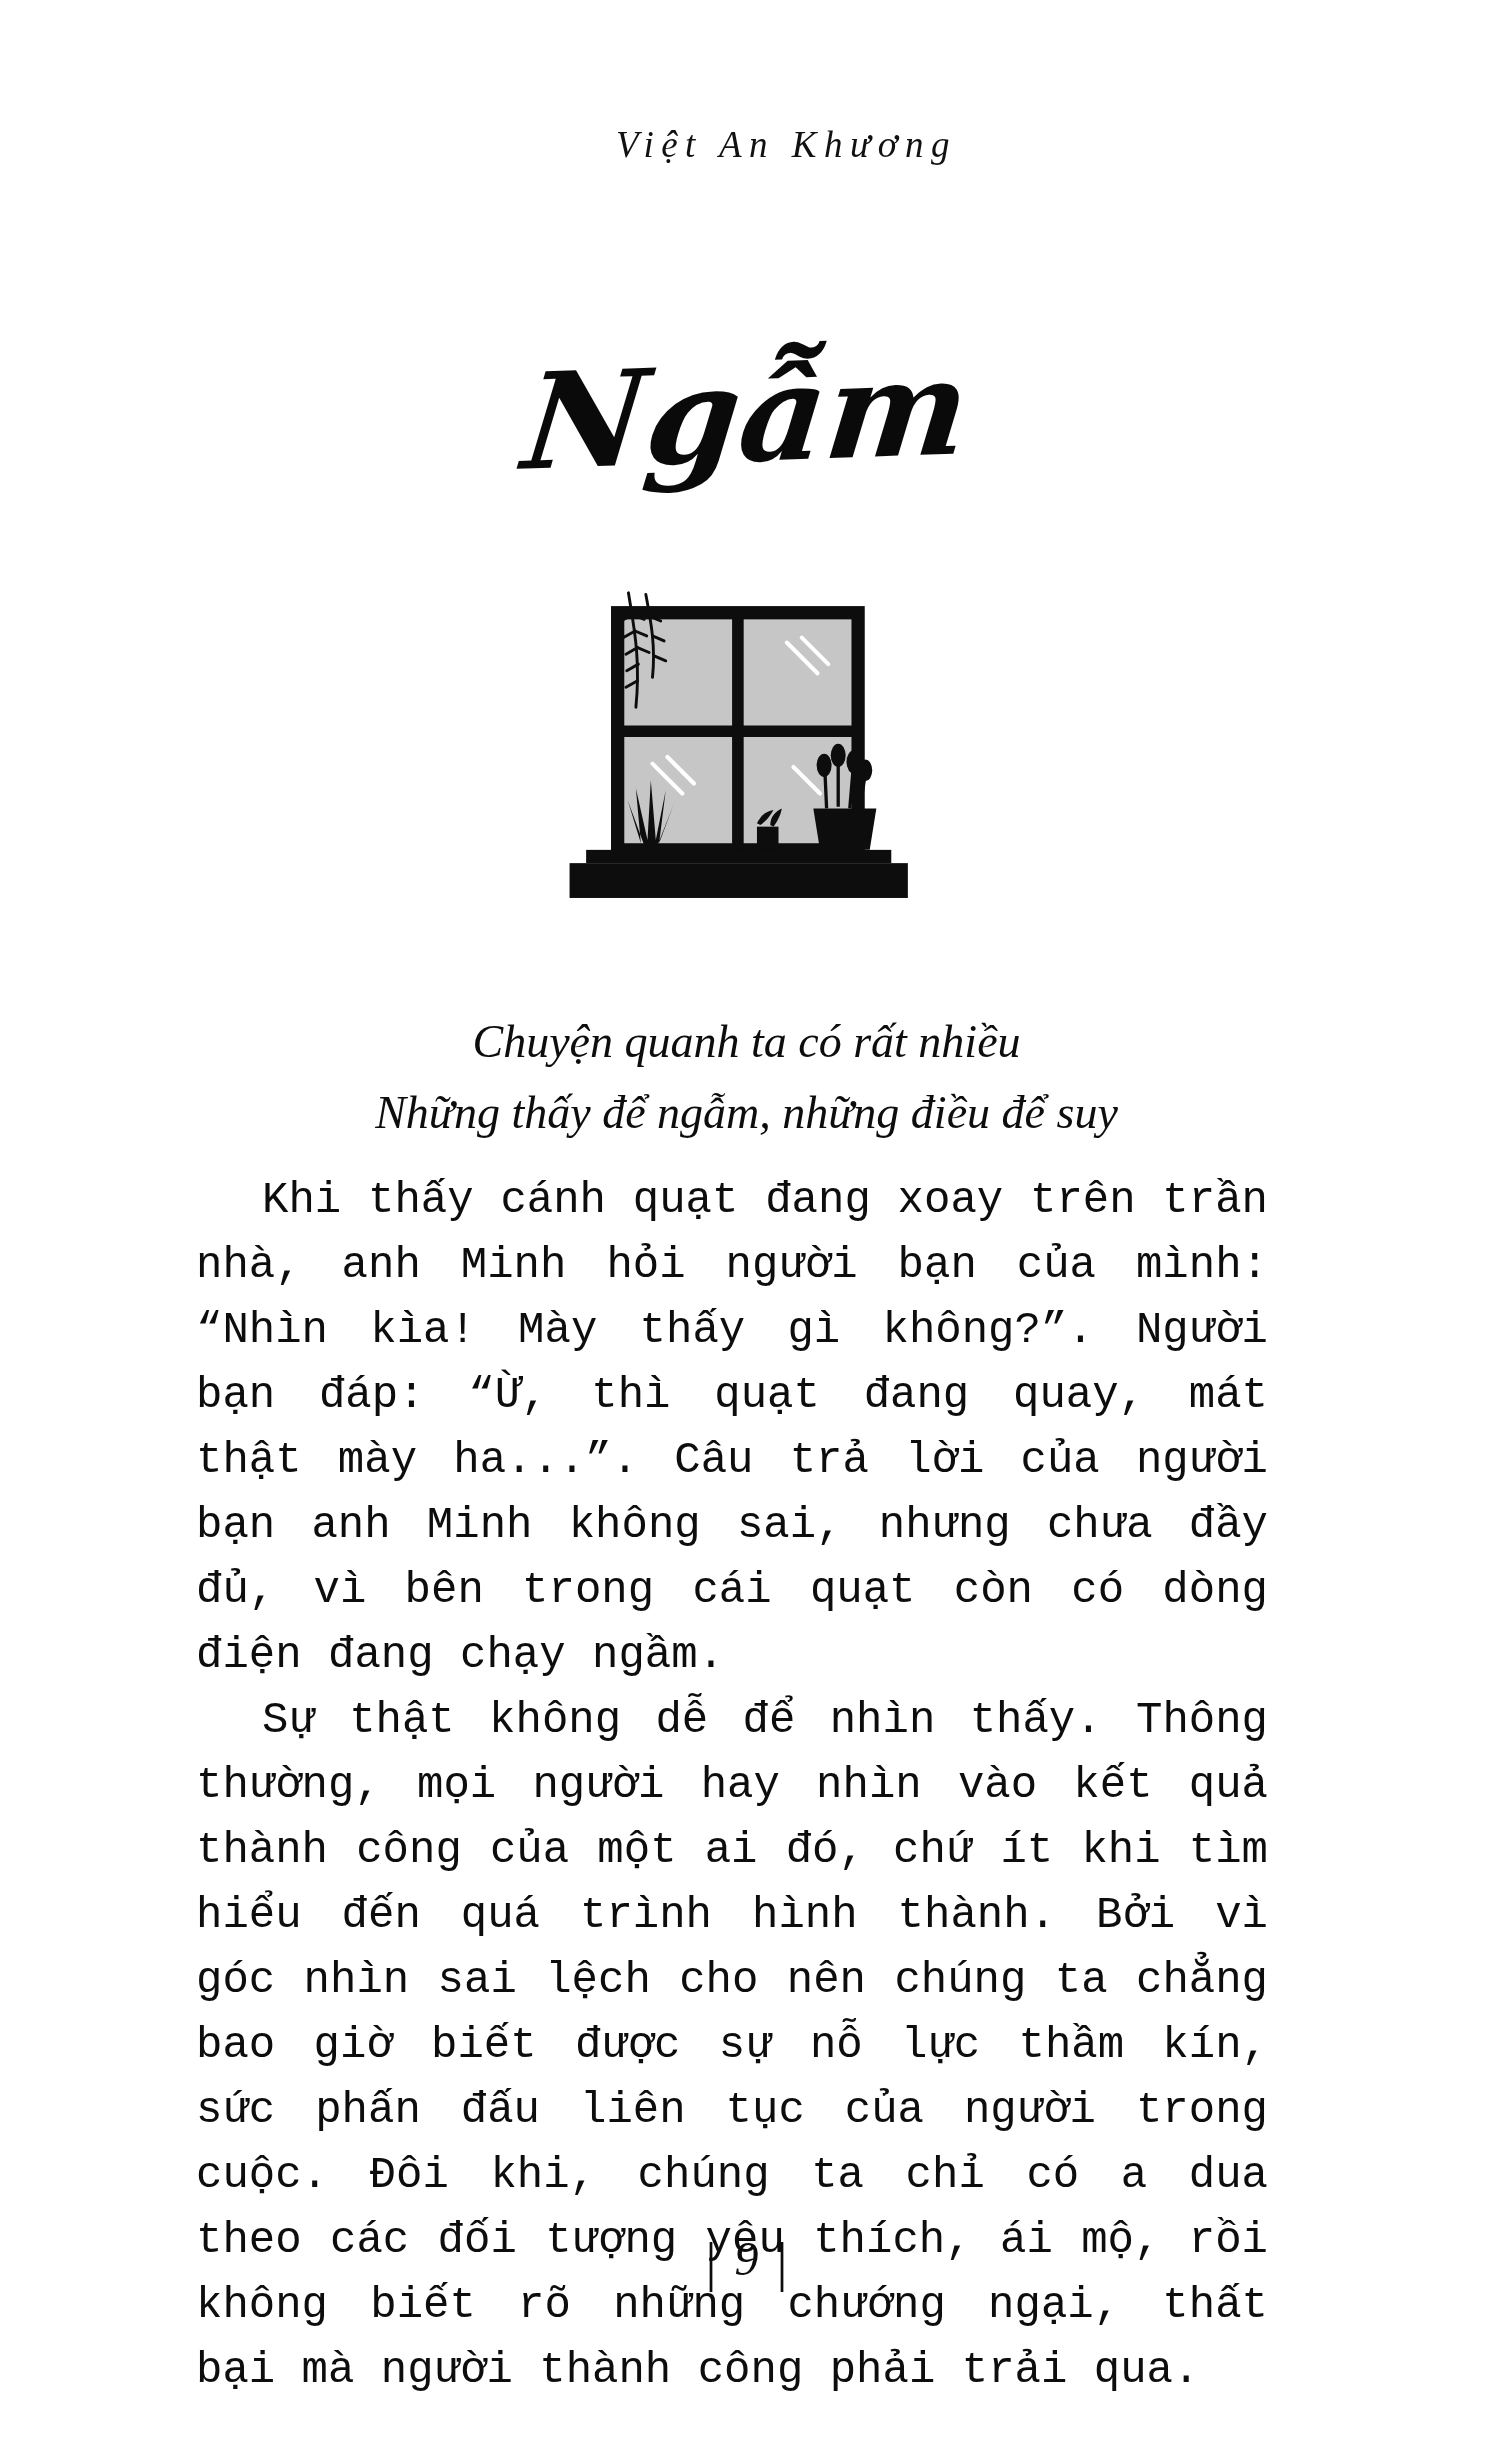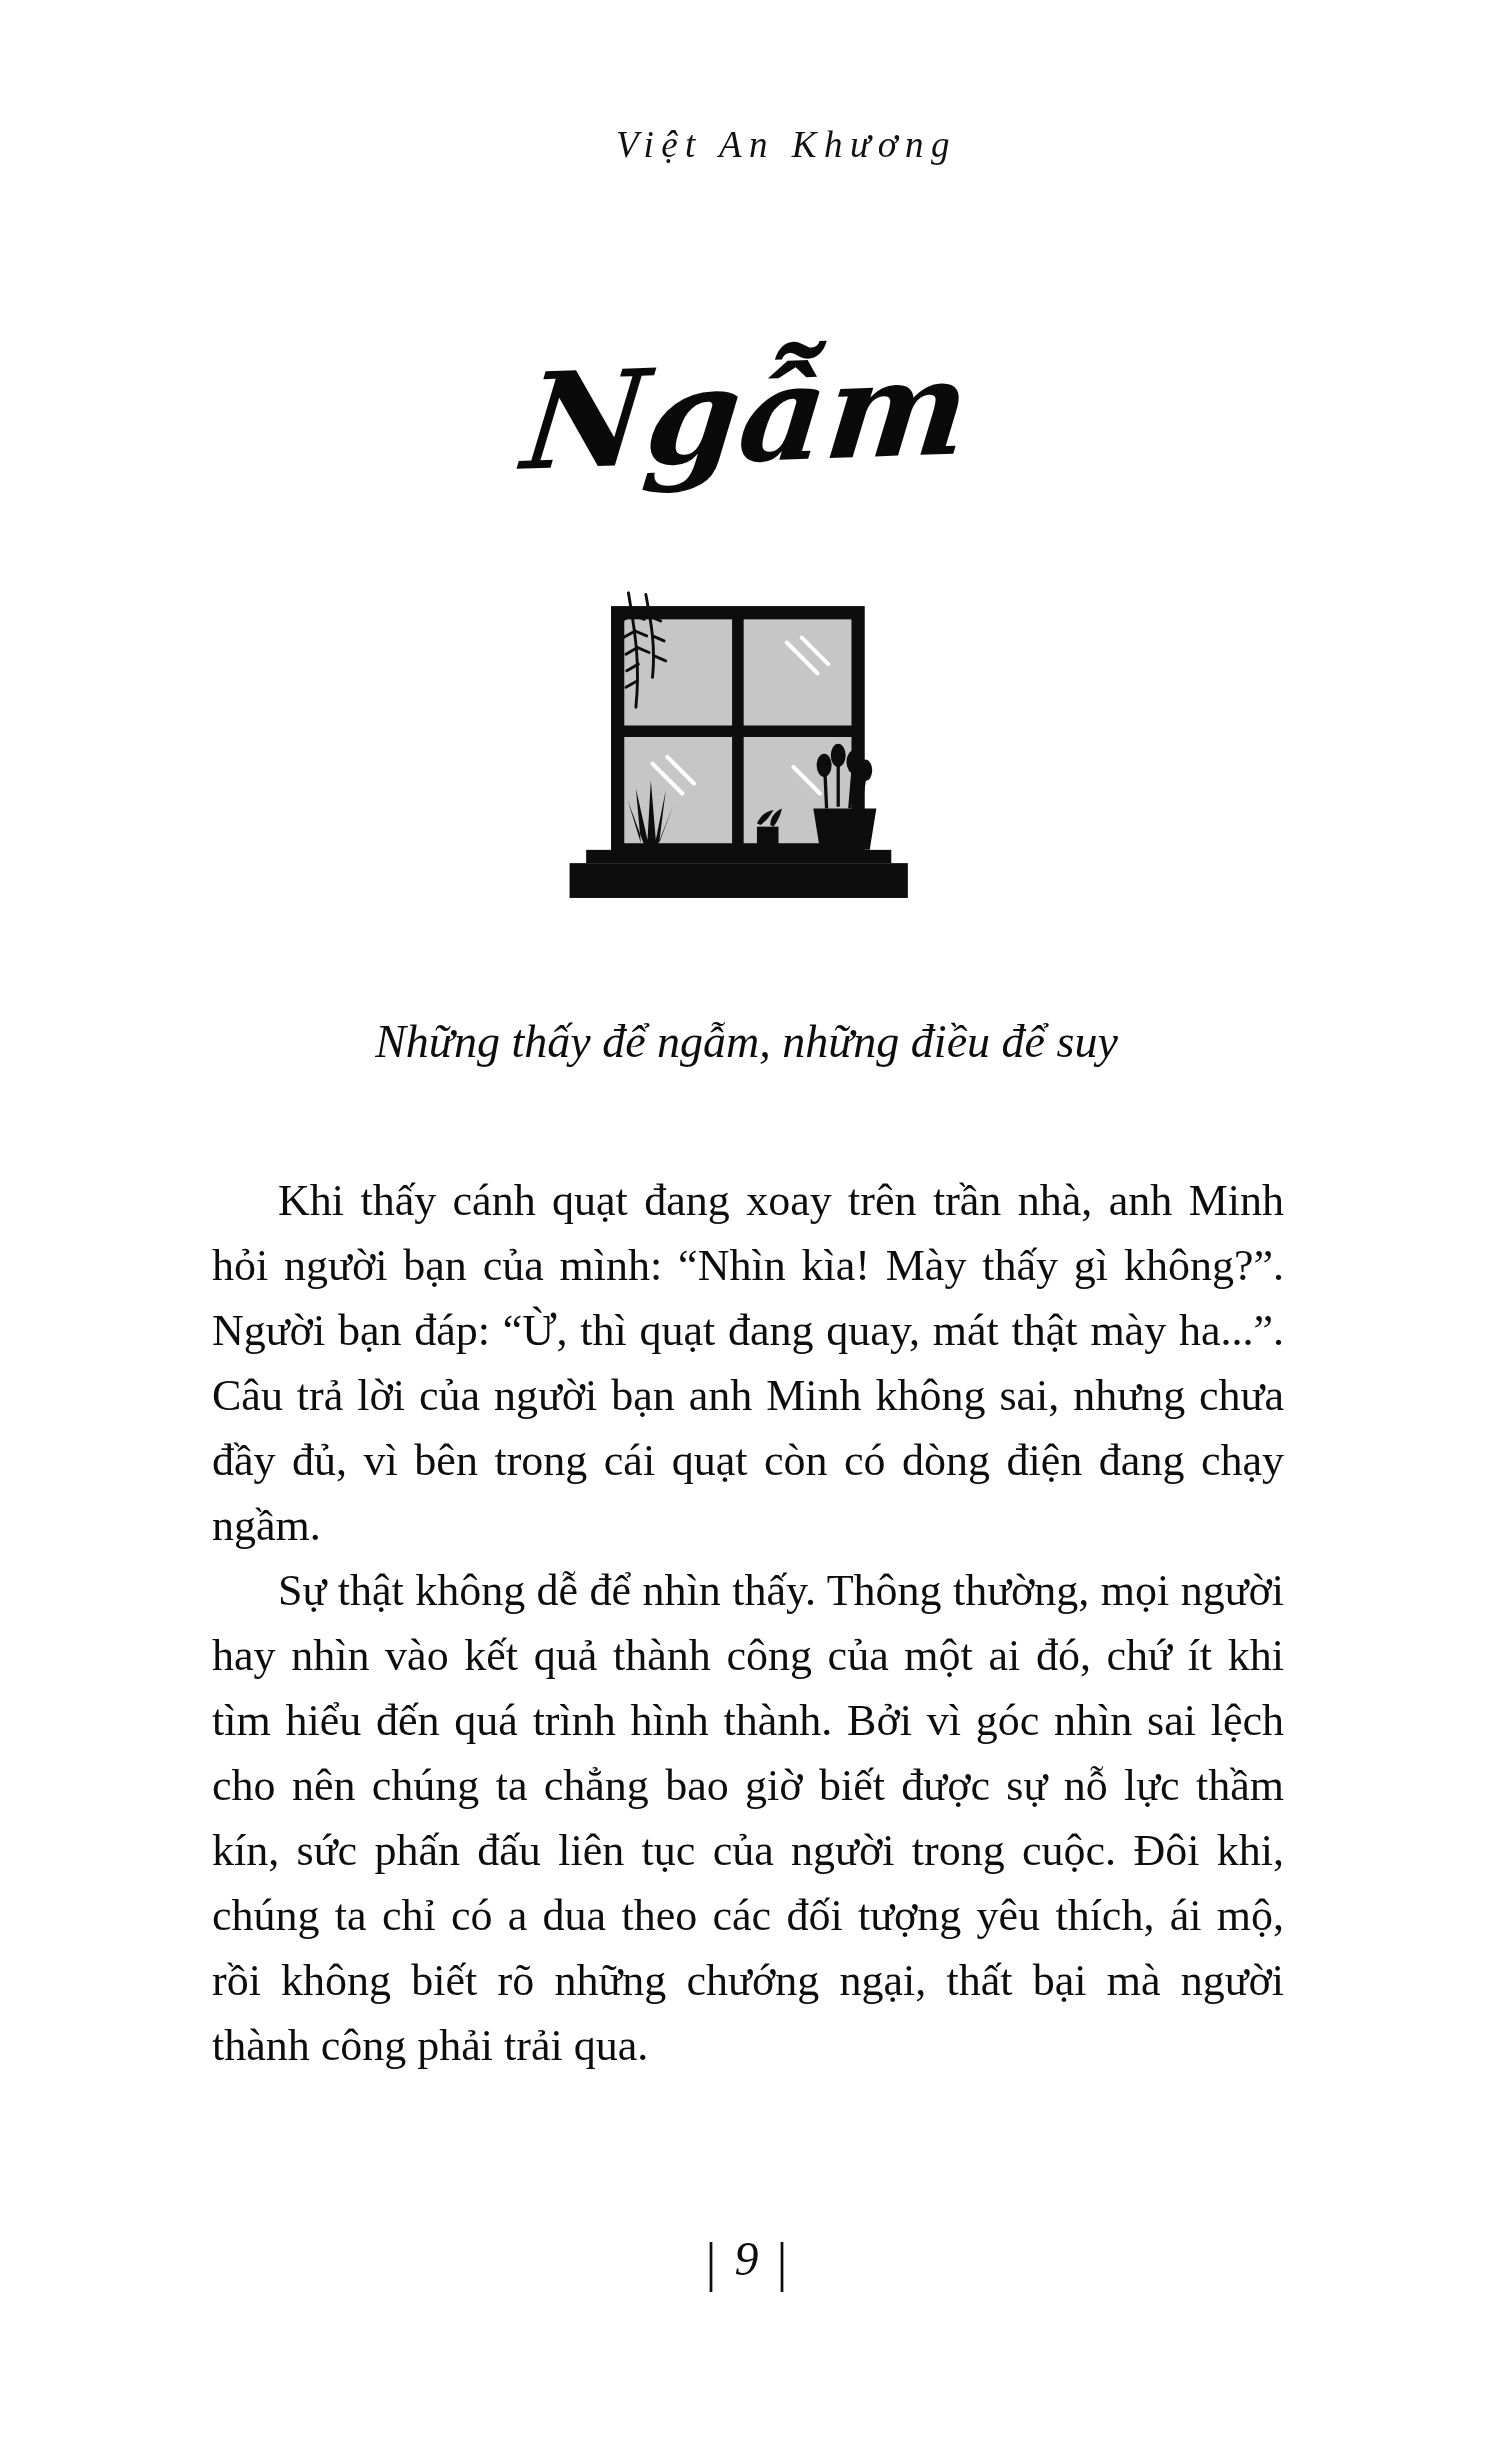--- a/index.html
+++ b/index.html
@@ -62,22 +62,23 @@
     width: 100%;
     text-align: center;
     font-style: italic;
     font-size: 46px;
     line-height: 1.55;
     color: #0d0d0d;
   }
   .body-text {
     position: absolute;
     top: 1168px;
-    left: 212px;
+    left: 196px;
     width: 1072px;
+    font-family: Liberation Mono, monospace;
   }
   .body-text p {
     margin: 0;
     font-size: 44px;
     line-height: 65px;
     text-align: justify;
     text-indent: 66px;
     color: #0d0d0d;
   }
   .body-text p + p {
@@ -166,20 +167,21 @@
           <path d="M320 262 L396 262 L388 312 L328 312 Z"></path>
         </g>
       </g>
 
       <rect x="46" y="312" width="368" height="16" fill="#0d0d0d"></rect>
       <rect x="26" y="328" width="408" height="42" fill="#0d0d0d"></rect>
     </svg>
   </div>
 
   <div class="epigraph">
+    <div>Chuyện quanh ta có rất nhiều</div>
     <div>Những thấy để ngẫm, những điều để suy</div>
   </div>
 
   <div class="body-text">
     <p>Khi thấy cánh quạt đang xoay trên trần nhà, anh Minh hỏi người bạn của mình: “Nhìn kìa! Mày thấy gì không?”. Người bạn đáp: “Ừ, thì quạt đang quay, mát thật mày ha...”. Câu trả lời của người bạn anh Minh không sai, nhưng chưa đầy đủ, vì bên trong cái quạt còn có dòng điện đang chạy ngầm.</p>
     <p>Sự thật không dễ để nhìn thấy. Thông thường, mọi người hay nhìn vào kết quả thành công của một ai đó, chứ ít khi tìm hiểu đến quá trình hình thành. Bởi vì góc nhìn sai lệch cho nên chúng ta chẳng bao giờ biết được sự nỗ lực thầm kín, sức phấn đấu liên tục của người trong cuộc. Đôi khi, chúng ta chỉ có a dua theo các đối tượng yêu thích, ái mộ, rồi không biết rõ những chướng ngại, thất bại mà người thành công phải trải qua.</p>
   </div>
 
   <div class="footer">
     <span class="bar">|</span><span class="num">9</span><span class="bar">|</span>

